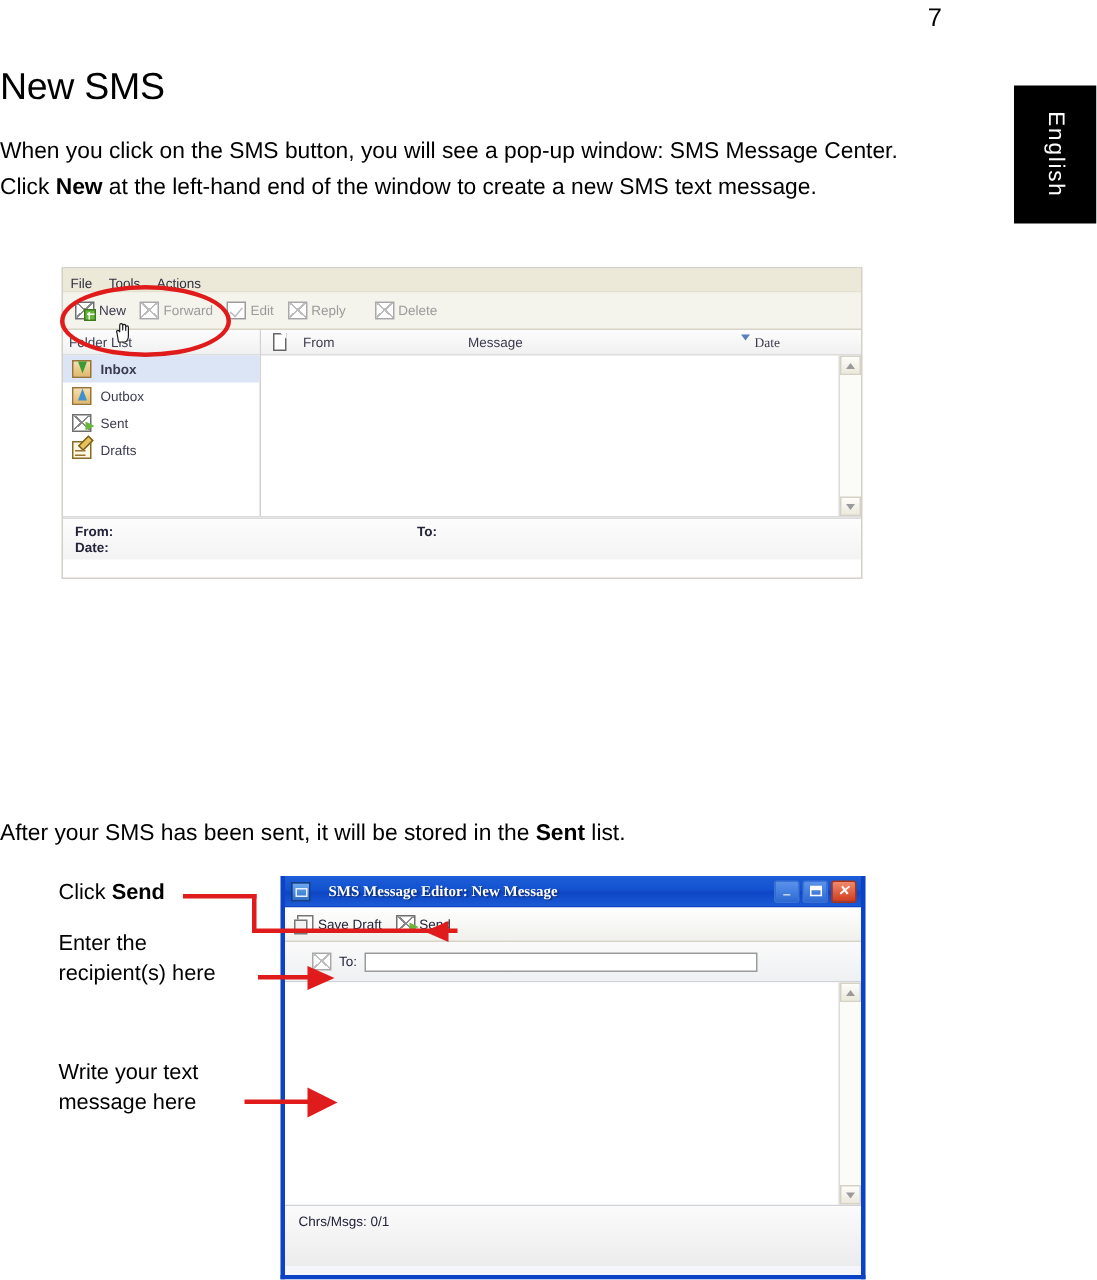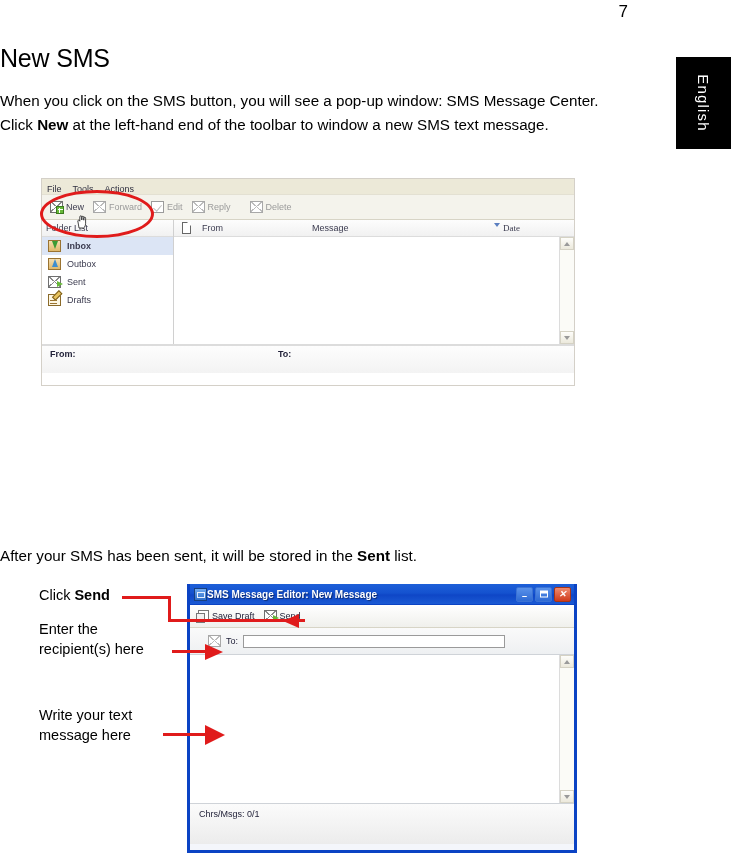--- a/index.html
+++ b/index.html
@@ -412,22 +412,23 @@
     font-size: 9px;
     color: #23233a;
     overflow: hidden;
   }
   .s2-titlebar {
     height: 20px;
     background: linear-gradient(to bottom, #1d5fd8 0%, #1452cf 45%, #0e46c6 55%, #1b5ad4 100%);
     display: flex;
     align-items: center;
     padding-left: 4px;
-    gap: 0;
+    gap: 12px;
     border-bottom: 1px solid #0b43c4;
+    font-family: Liberation Serif, serif;
   }
   .s2-title {
     color: #ffffff;
     font-size: 10px;
     font-weight: bold;
     text-shadow: 1px 1px 1px rgba(0,0,0,0.45);
     white-space: nowrap;
   }
   .win-ico {
     width: 13px; height: 13px;
@@ -560,21 +561,21 @@
 <body>
 
 <div class="page-number">7</div>
 
 <div class="lang-tab">
   <span>English</span>
 </div>
 
 <h1 class="doc-heading">New SMS</h1>
 
-<p class="doc-para p1"><span>When you click on the SMS button, you will see a pop-up window: SMS Message Center. Click </span><b>New</b><span> at the left-hand end of the toolbar to window a new SMS text message.</span></p>
+<p class="doc-para p1"><span>When you click on the SMS button, you will see a pop-up window: SMS Message Center. Click </span><b>New</b><span> at the left-hand end of the window to create a new SMS text message.</span></p>
 
 <p class="doc-para p2"><span>After your SMS has been sent, it will be stored in the </span><b>Sent</b><span> list.</span></p>
 
 <div class="shot1">
 
   <div class="s1-menubar">
     <span>File</span>
     <span>Tools</span>
     <span>Actions</span>
   </div>
@@ -666,20 +667,21 @@
               <i class="sc-tri-dn"></i>
             </div>
         </div>
       </div>
     </div>
 
   </div>
 
   <div class="s1-preview">
     <div class="pv-line">From:</div>
+    <div class="pv-line">Date:</div>
     <div class="pv-to">To:</div>
   </div>
 
 </div>
 
 <div class="red-ellipse"></div>
 <svg class="hand-cursor" viewBox="0 0 13 15">
   <path d="M3 14 L2 8 Q1.2 6.4 2.6 6.2 Q3.4 6.2 3.8 7.2 L3.8 3 Q3.8 1.8 4.8 1.8 Q5.8 1.8 5.8 3 L5.8 6 L5.8 3.4 Q5.8 2.3 6.8 2.3 Q7.8 2.3 7.8 3.4 L7.8 6.2 L7.8 4.2 Q7.8 3.2 8.7 3.2 Q9.6 3.2 9.6 4.2 L9.6 9.8 Q9.6 13 7.4 14 Z" fill="#ffffff" stroke="#1a1a1a" stroke-width="0.8" stroke-linejoin="round"></path>
 </svg>
 

